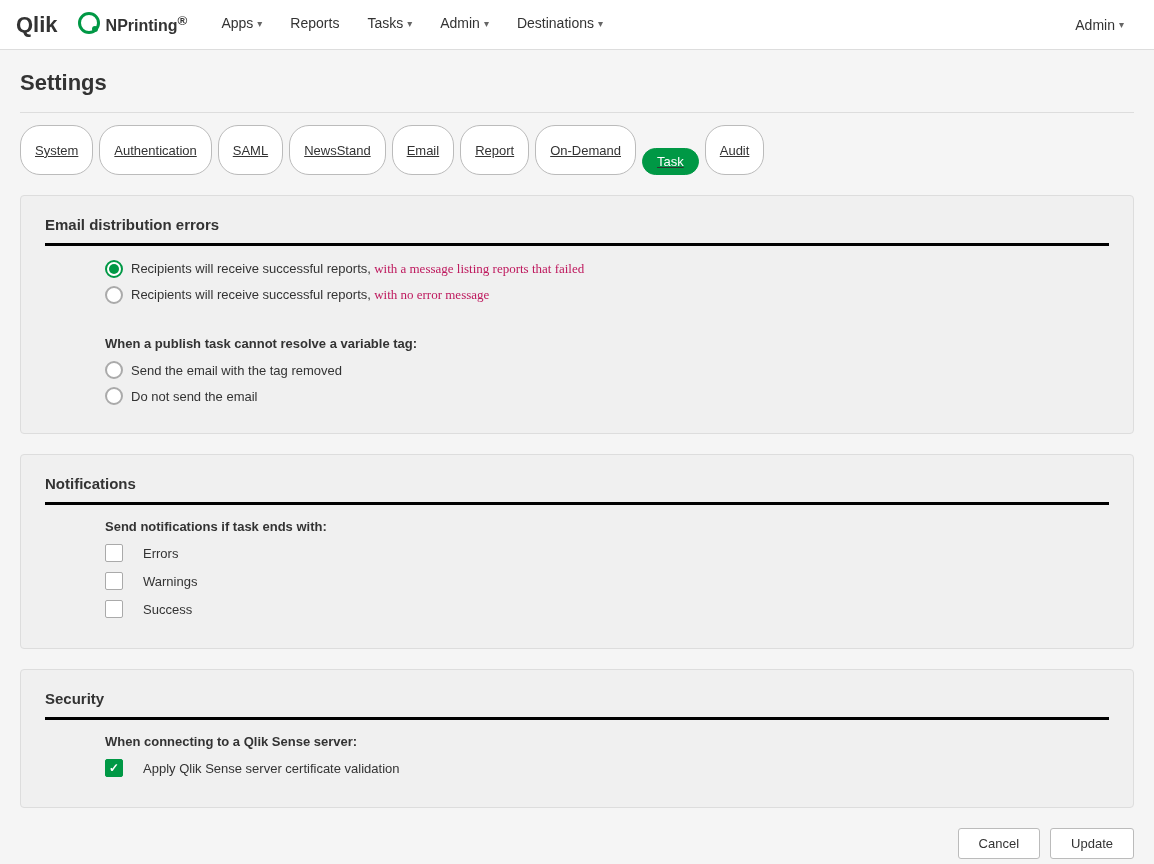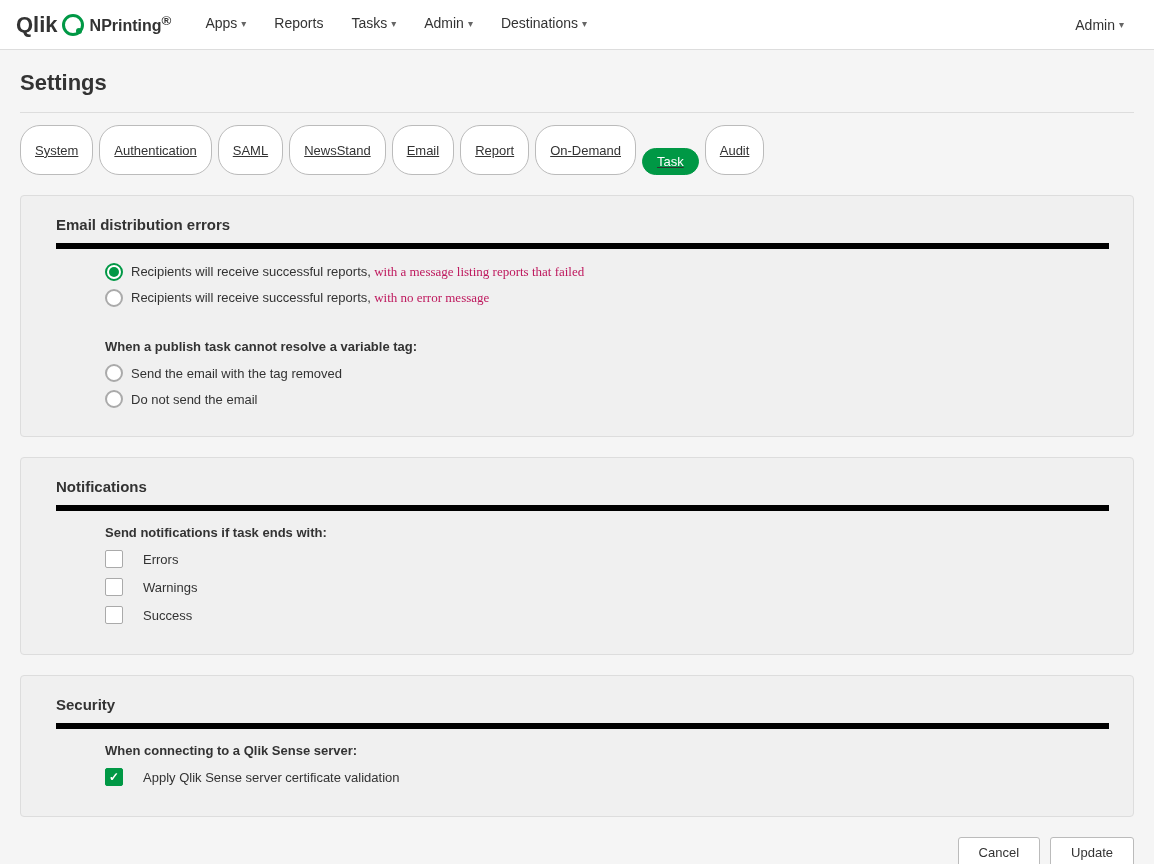--- a/index.html
+++ b/index.html
@@ -16,22 +16,21 @@
       gap: 0;
     }
     .navbar-brand {
       display: flex;
       align-items: center;
       gap: 6px;
       margin-right: 20px;
     }
     .qlik-logo {
       display: flex;
-      align-items: center;
-      gap: 4px;
+      gap: 20px;
     }
     .qlik-q {
       font-size: 22px;
       font-weight: bold;
       color: #333;
     }
     .qlik-circle {
       width: 22px;
       height: 22px;
       border-radius: 50%;
@@ -140,22 +139,21 @@
       border-radius: 4px;
       margin-bottom: 20px;
       padding: 20px 24px;
     }
     .section-title {
       font-size: 15px;
       font-weight: bold;
       color: #333;
       margin-bottom: 14px;
       padding-bottom: 10px;
-      border-bottom: 6px solid #000000;
-      margin-left: 11px;
+      border-bottom: 3px solid #000000;
     }
 
     .field-group {
       margin-left: 60px;
       margin-top: 10px;
     }
     .field-label {
       font-size: 13px;
       color: #333;
       margin-bottom: 10px;

